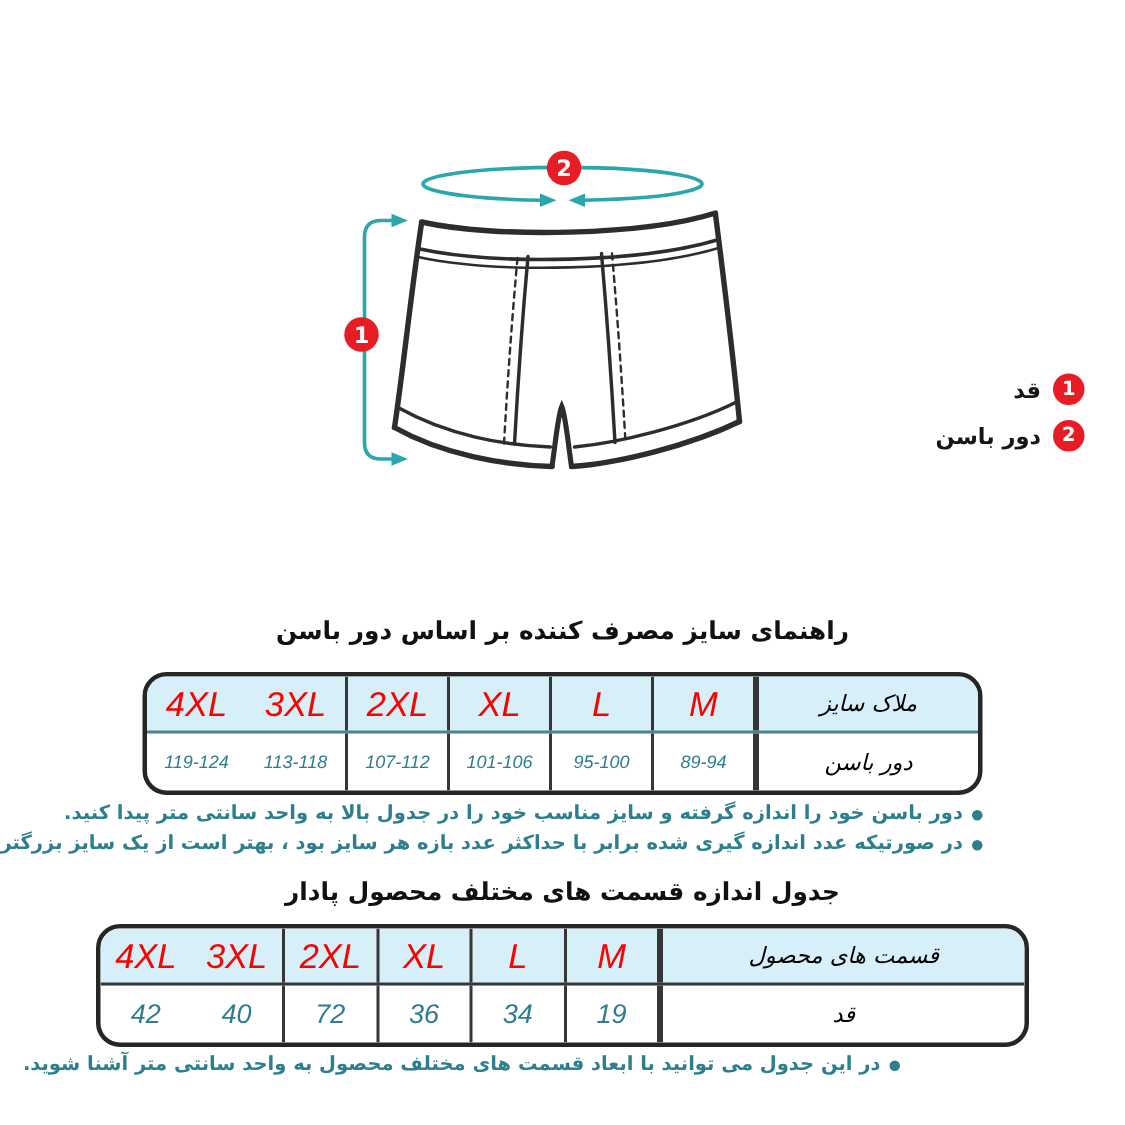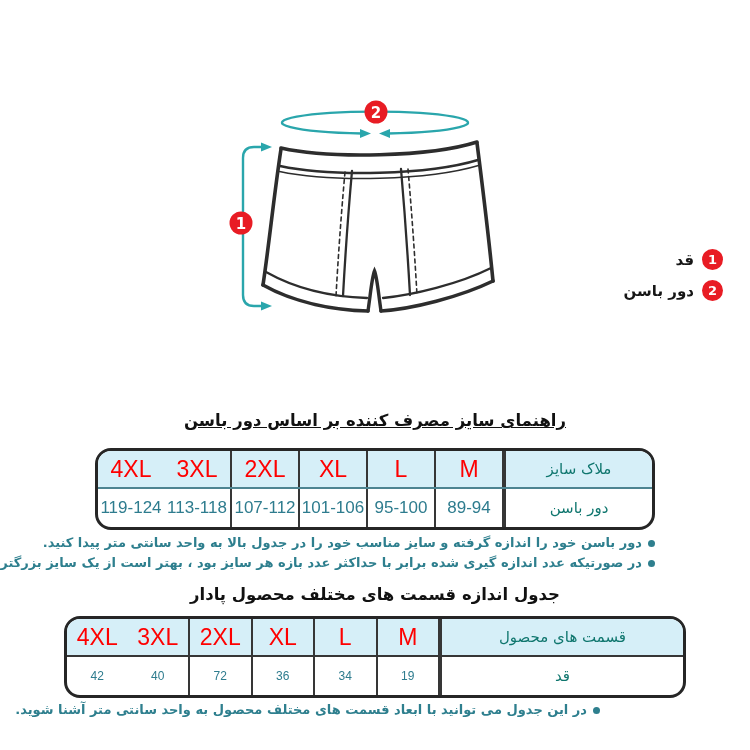--- a/index.html
+++ b/index.html
@@ -26,31 +26,32 @@
   
   .size-table {
     position:absolute; direction:rtl;
     border:3px solid #262626; border-radius:16px; overflow:hidden; background:#fff;
   }
   .t-row { display:flex; height:38px; }
   .t-row.header { background:#d6eff8; border-bottom:2px solid #4d8491; }
   .t-cell {
     display:flex; align-items:center; justify-content:center;
     height:100%;
+    font-style:italic;
   }
   .t-row .t-cell:not(:last-child) { border-inline-end:2px solid #363636; }
-  .t-cell.label { font-size:15px; color:#0f766e; direction:rtl; }
+  .t-cell.label { font-size:15px; color:#000000; direction:rtl; }
   .t-cell.size-lbl { flex:1; font-family:"Liberation Sans","DejaVu Sans",sans-serif; font-size:23px; color:#fe0000; direction:ltr; }
-  .t-cell.val { flex:1; font-family:"Liberation Sans","DejaVu Sans",sans-serif; font-size:17px; color:#2e7c8e; direction:ltr; }
+  .t-cell.val { flex:1; font-family:"Liberation Sans","DejaVu Sans",sans-serif; font-size:12px; color:#2e7c8e; direction:ltr; }
   #table1 { top:448px; left:95px; width:560px; }
   #table1 .t-cell.label { width:148px; flex:none; }
   #table2 { top:616px; left:64px; width:622px; }
   #table2 .t-row.header { border-bottom:2px solid #363636; }
   #table2 .t-cell.label { width:243px; flex:none;text-align:right; }
-  #table2 .t-cell.val { font-size:12px; }
+  #table2 .t-cell.val { font-size:18px; }
   
   .notes { position:absolute; direction:rtl; text-align:right; color:#2e7f8e; }
   .note-line {
     display:flex; align-items:center; gap:6px; justify-content:flex-start;
     direction:rtl; white-space:nowrap;
     font-size:13px; font-weight:bold; line-height:20px;
   }
   .bullet-dot { width:7px; height:7px; border-radius:50%; background:#2e7f8e; flex:none; }
   #notes1 { top:533px; right:95px; }
   #note2  { top:700px; right:150px; }
@@ -108,21 +109,21 @@
     <div class="legend-row">
       <span class="legend-badge">1</span>
       <span class="legend-label">قد</span>
     </div>
     <div class="legend-row">
       <span class="legend-badge">2</span>
       <span class="legend-label">دور باسن</span>
     </div>
   </div>
 
-  <div class="section-title" style="top:411px;text-decoration:underline;">راهنمای سایز مصرف کننده بر اساس دور باسن</div>
+  <div class="section-title" style="top:411px;">راهنمای سایز مصرف کننده بر اساس دور باسن</div>
 
   <div class="size-table" id="table1">
     <div class="t-row header">
       <div class="t-cell label">ملاک سایز</div>
       <div class="t-cell size-lbl">M</div>
       <div class="t-cell size-lbl">L</div>
       <div class="t-cell size-lbl">XL</div>
       <div class="t-cell size-lbl">2XL</div>
       <div class="t-cell size-lbl">3XL</div>
       <div class="t-cell size-lbl">4XL</div>

